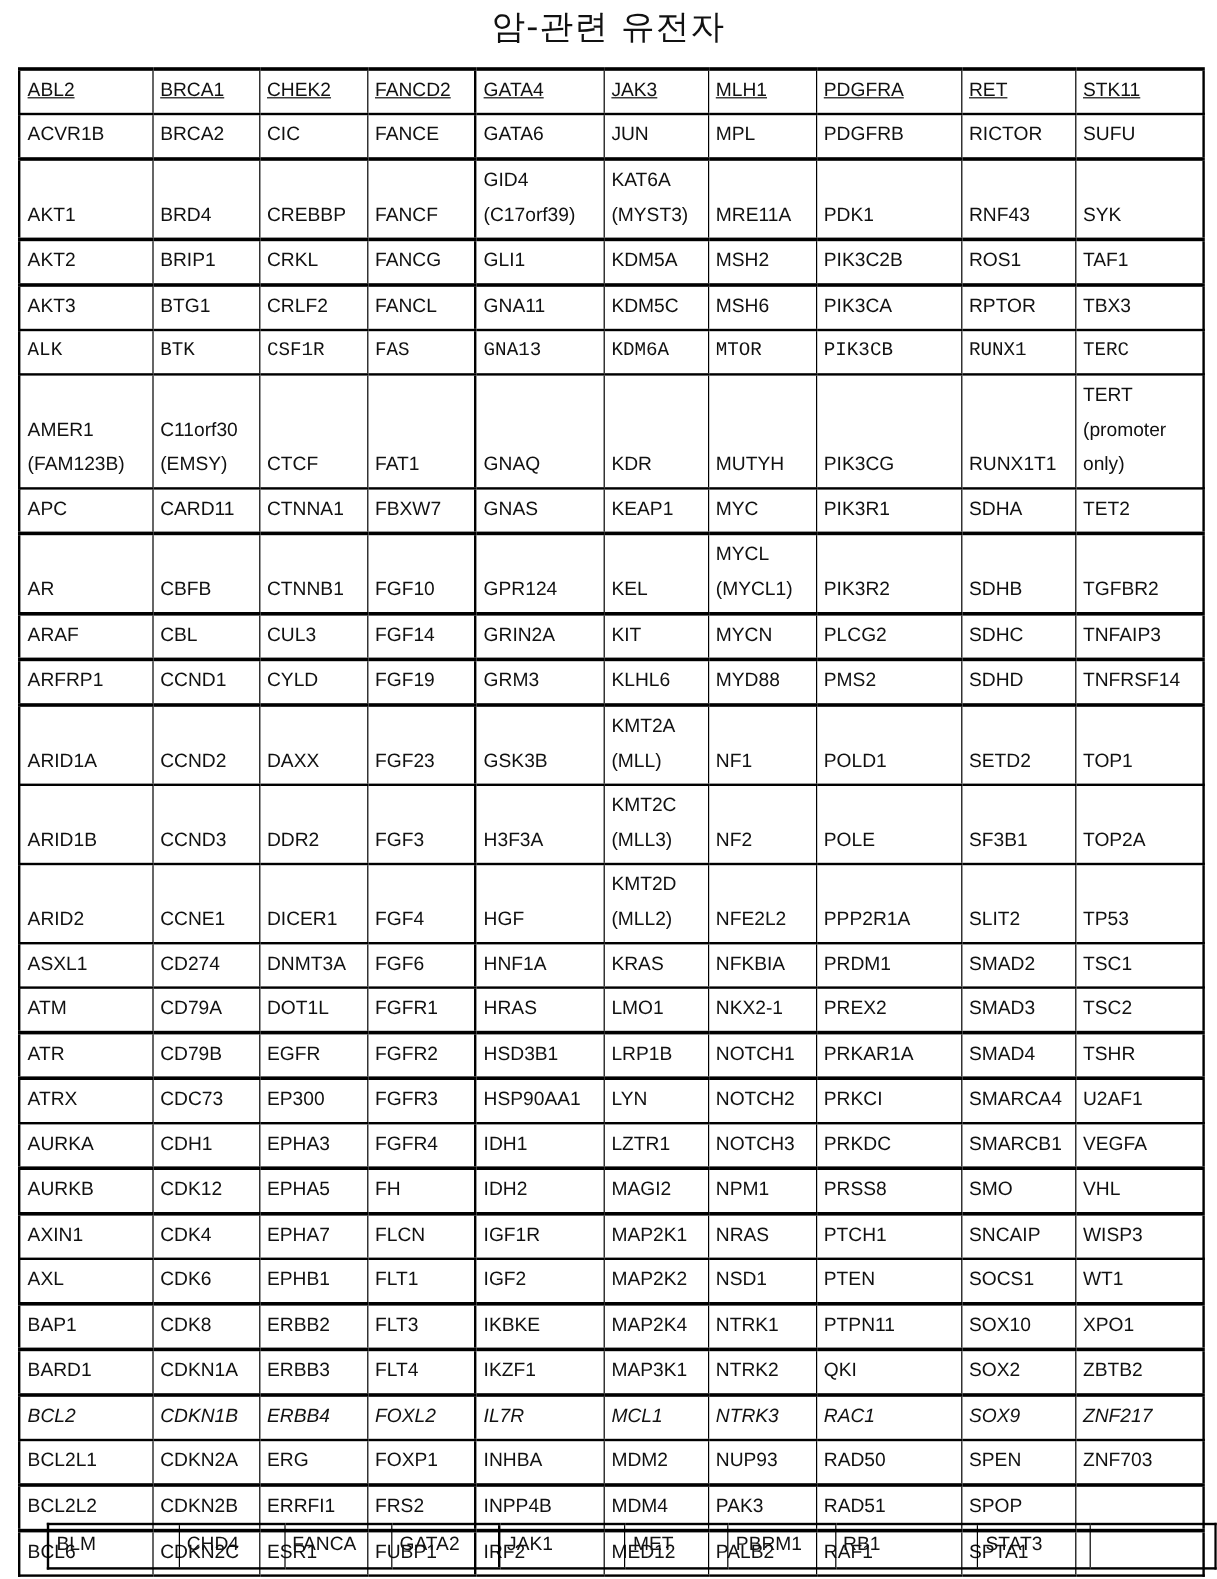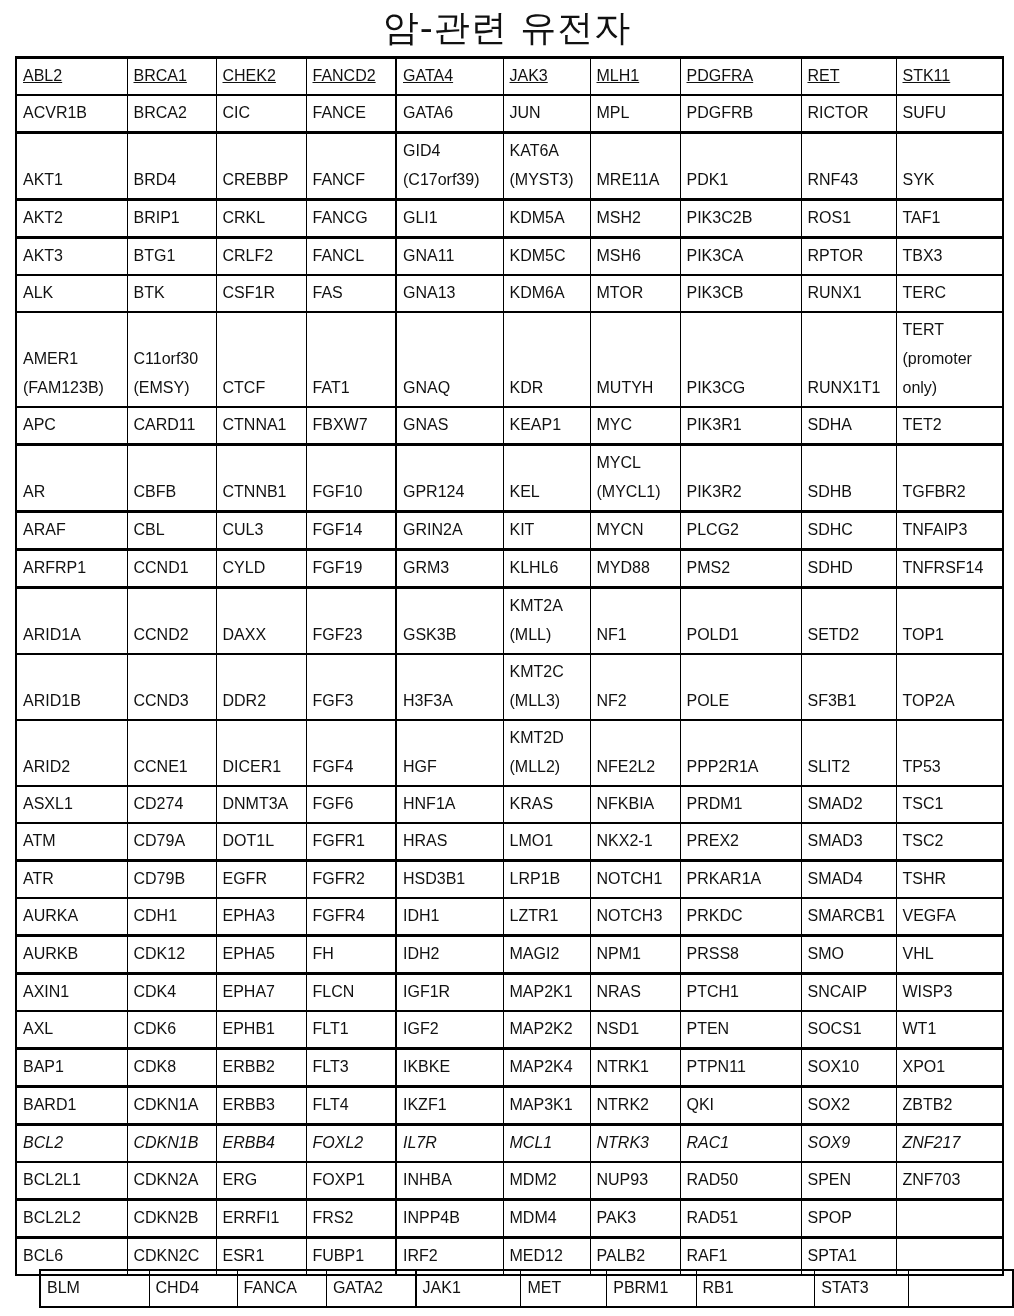--- a/index.html
+++ b/index.html
@@ -1,17 +1,17 @@
 <!DOCTYPE html>
 <html><head>
   <meta charset="utf-8">
   <style>
     html, body { margin: 0; padding: 0; background: #ffffff; }
     body { width: 1014px; height: 1316px; position: relative; font-family: "Liberation Sans", sans-serif; color: #111; }
-    .title { position: absolute; left: 0; top: 4px; width: 1014px; text-align: center; font-family: "DejaVu Sans", sans-serif; font-size: 36px; letter-spacing: 1px; color: #111; }
+    .title { position: absolute; left: 0; top: 4px; width: 1014px; text-align: center; font-family: "DejaVu Sans", sans-serif; font-size: 28px; letter-spacing: 1px; color: #111; }
     table.genes { position: absolute; left: 15px; border-collapse: collapse; table-layout: fixed; }
     table.genes td { border: 2px solid #000; padding: 2px 6px 4px 6px; vertical-align: bottom; font-size: 16px; line-height: 29px; white-space: nowrap; overflow: hidden; border-left-width: 1px; border-right-width: 1px; }
     table.genes td:first-child { border-left-width: 2px; }
     table.genes td:last-child { border-right-width: 2px; }
     table.genes tr.thick td { border-top-width: 3px; }
     table.genes td.sep { border-left-width: 2px; }
     #main-table { top: 56px; }
     #extra-table { top: 1269px; margin-left: 24px; }
     col.c0 { width: 111px; } col.c1 { width: 89px; } col.c2 { width: 90px; } col.c3 { width: 90px; }
     col.c4 { width: 107px; } col.c5 { width: 87px; } col.c6 { width: 90px; } col.c7 { width: 121px; }
@@ -89,21 +89,21 @@
         <td>BTG1</td>
         <td>CRLF2</td>
         <td>FANCL</td>
         <td class="sep">GNA11</td>
         <td>KDM5C</td>
         <td>MSH6</td>
         <td>PIK3CA</td>
         <td>RPTOR</td>
         <td>TBX3</td>
       </tr>
-      <tr style="height: 32px;">
+      <tr style="height: 32px; font-family: Liberation Mono, monospace;">
         <td>ALK</td>
         <td>BTK</td>
         <td>CSF1R</td>
         <td>FAS</td>
         <td class="sep">GNA13</td>
         <td>KDM6A</td>
         <td>MTOR</td>
         <td>PIK3CB</td>
         <td>RUNX1</td>
         <td>TERC</td>
@@ -232,20 +232,32 @@
         <td>ATR</td>
         <td>CD79B</td>
         <td>EGFR</td>
         <td>FGFR2</td>
         <td class="sep">HSD3B1</td>
         <td>LRP1B</td>
         <td>NOTCH1</td>
         <td>PRKAR1A</td>
         <td>SMAD4</td>
         <td>TSHR</td>
+      </tr>
+      <tr class="thick" style="height: 32px;">
+        <td>ATRX</td>
+        <td>CDC73</td>
+        <td>EP300</td>
+        <td>FGFR3</td>
+        <td class="sep">HSP90AA1</td>
+        <td>LYN</td>
+        <td>NOTCH2</td>
+        <td>PRKCI</td>
+        <td>SMARCA4</td>
+        <td>U2AF1</td>
       </tr>
       <tr style="height: 33px;">
         <td>AURKA</td>
         <td>CDH1</td>
         <td>EPHA3</td>
         <td>FGFR4</td>
         <td class="sep">IDH1</td>
         <td>LZTR1</td>
         <td>NOTCH3</td>
         <td>PRKDC</td>

